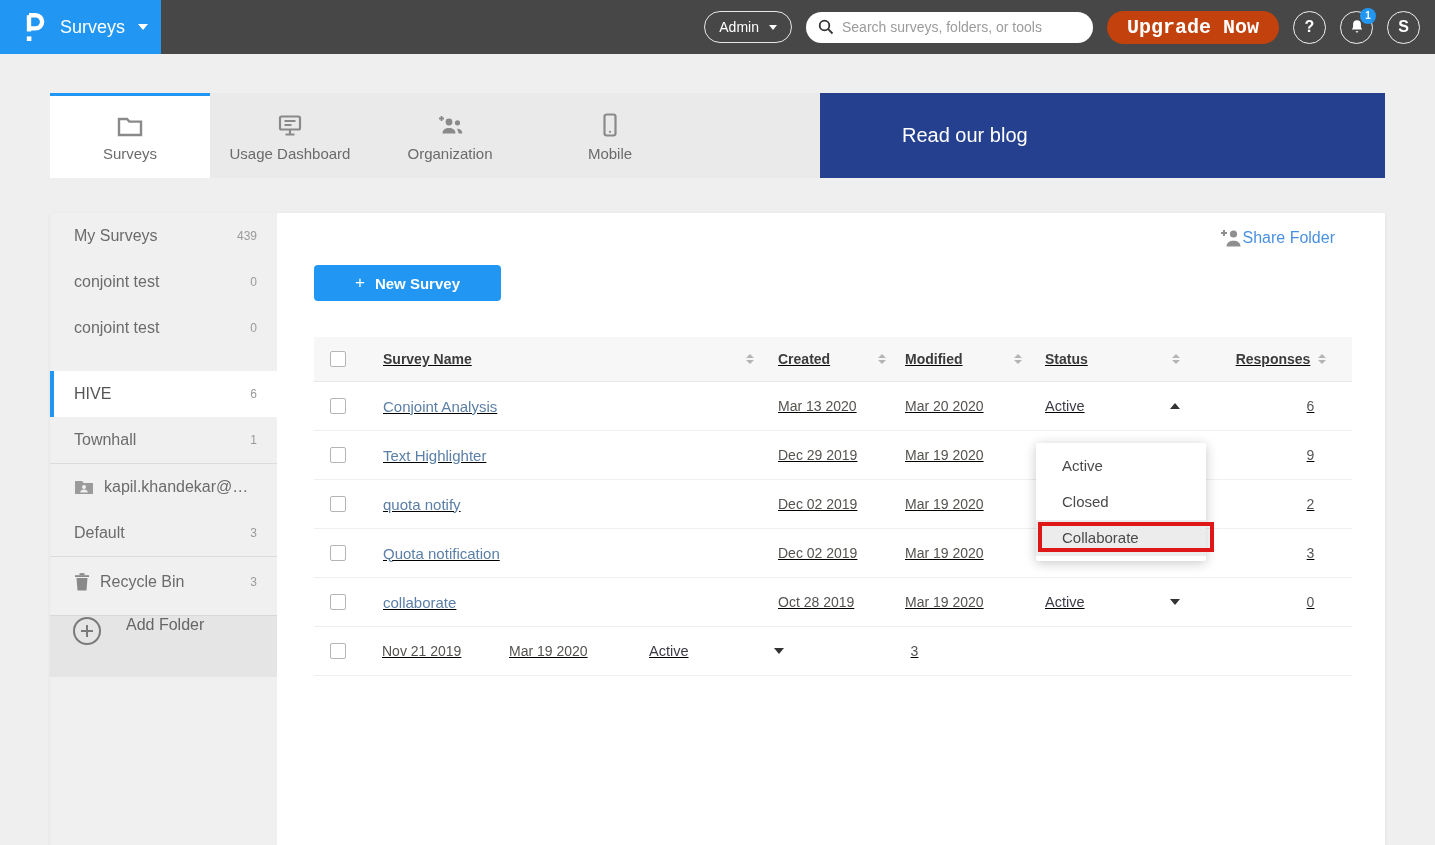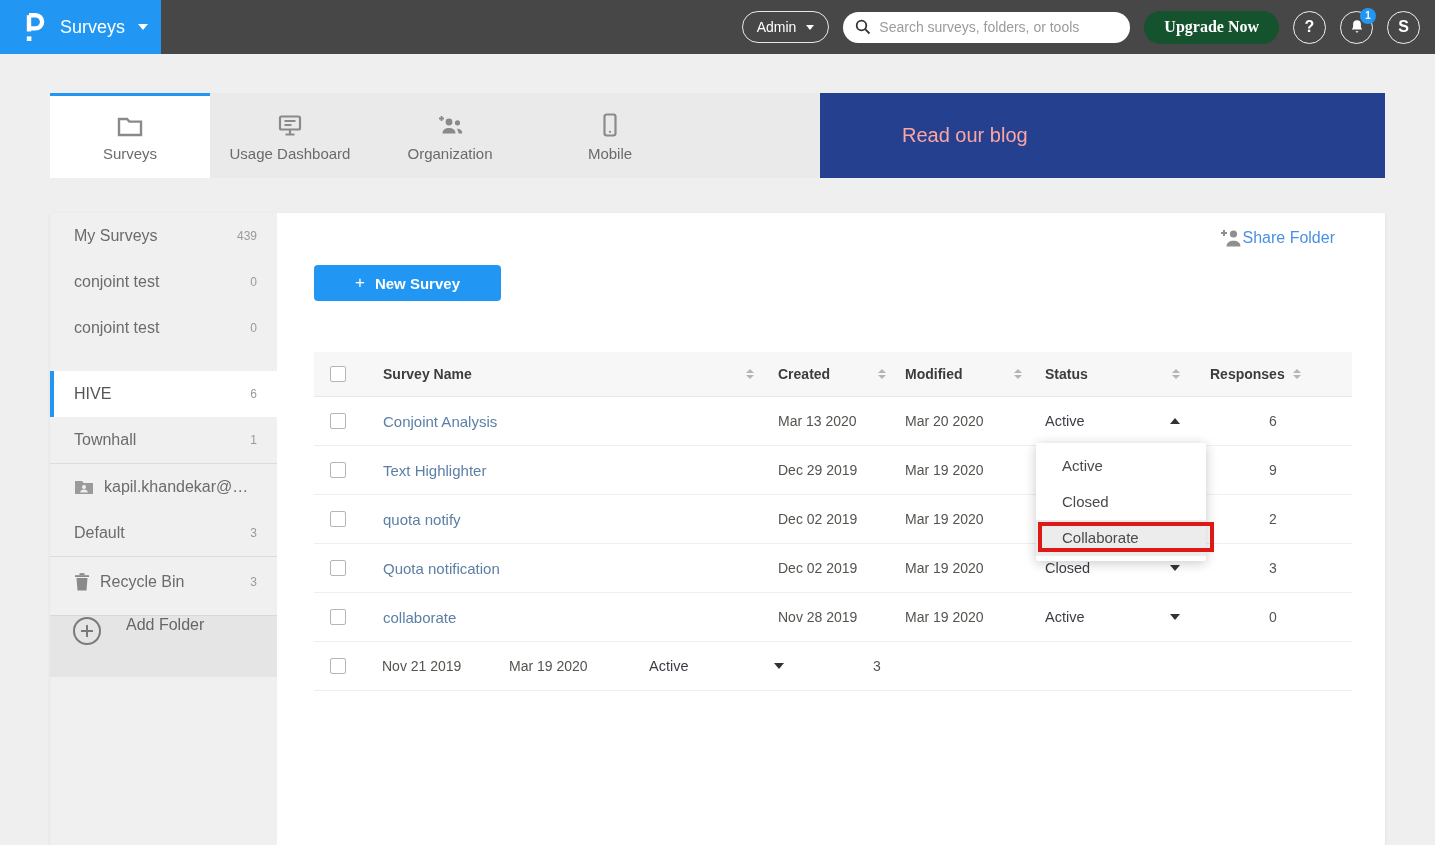--- a/index.html
+++ b/index.html
@@ -17,42 +17,42 @@
   .caret.small { border-left-width:4px; border-right-width:4px; border-top-width:5px; }
   .topbar-right { margin-left:auto; display:flex; align-items:center; gap:14px;
     padding-right:15px; }
   .admin-pill { height:32px; border:1px solid #e8e8e8; border-radius:16px; color:#fff;
     display:flex; align-items:center; gap:10px; padding:0 14px; font-size:14px; cursor:pointer; }
   .searchbox { width:287px; height:31px; background:#fff; border-radius:16px;
     display:flex; align-items:center; padding:0 12px; gap:8px; }
   .searchbox input { border:none; outline:none; flex:1; font-size:14px; color:#a21caf;
     font-family:"Liberation Sans", sans-serif; background:transparent; }
   .searchbox input::placeholder { color:#9b9b9b; }
-  .upgrade-btn { height:33px; background:#14532d; border:none; border-radius:17px;
-    color:#fff; font-weight:bold; font-size:16px; padding:0 20px; cursor:pointer;
-    font-family:Liberation Serif, serif; }
+  .upgrade-btn { height:33px; background:#c2410c; border:none; border-radius:17px;
+    color:#fff; font-weight:bold; font-size:20px; padding:0 20px; cursor:pointer;
+    font-family:Liberation Mono, monospace; }
   .tb-circle { width:33px; height:33px; border:1.5px solid #f2f2f2; border-radius:50%;
     color:#fff; display:flex; align-items:center; justify-content:center; font-size:16px;
     font-weight:bold; cursor:pointer; position:relative; }
   .badge { position:absolute; top:-4px; right:-4px; min-width:16px; height:16px;
     background:#2196f3; border-radius:8px; color:#fff; font-size:10px; font-weight:bold;
     display:flex; align-items:center; justify-content:center; padding:0 4px; }
 
   
   .tabstrip { position:absolute; left:50px; top:93px; width:1335px; height:85px;
     display:flex; }
   .tabs { width:770px; background:#eaeaea; display:flex; }
   .tab { width:160px; display:flex; flex-direction:column; align-items:center;
     justify-content:center; gap:8px; color:#6b6b6b; font-size:15px; cursor:pointer;
     border-top:3px solid transparent; }
   .tab.active { background:#fff; border-top:3px solid #2196f3; }
   .tab .ticon { height:24px; display:flex; align-items:flex-end; }
   .tab-filler { flex:1; }
   .banner { flex:1; background:#24408e; display:flex; align-items:center;
-    color:#fca5a5; cursor:pointer; }
+    color:#ffffff; cursor:pointer; }
   .banner-title { font-size:20px; margin-left:82px; }
   .banner ul { margin-left:95px; list-style:disc; font-size:13.5px; line-height:24px; }
 
   
   .card { position:absolute; left:50px; top:213px; width:1335px; height:632px;
     background:#fff; box-shadow:0 1px 3px rgba(0,0,0,.08); display:flex; }
 
   
   .sidebar { width:227px; background:#f0f0f0; flex:none; }
   .side-item { height:46px; display:flex; align-items:center; padding:0 20px;
@@ -74,35 +74,35 @@
   .share-folder { position:absolute; top:15px; right:50px; display:flex;
     align-items:center; cursor:pointer; }
   .share-folder .txt { color:#4a90e2; font-size:16px; }
   .new-survey { position:absolute; left:37px; top:52px; width:187px; height:36px;
     background:#2196f3; border:none; border-radius:4px; color:#fff; font-size:15px;
     font-weight:bold; cursor:pointer; display:flex; align-items:center;
     justify-content:center; gap:10px; font-family:"Liberation Sans", sans-serif; }
   .new-survey .plus { font-size:17px; font-weight:normal; }
 
   
-  .table { position:absolute; left:37px; top:139px; width:1038px; }
+  .table { position:absolute; left:37px; top:124px; width:1038px;text-decoration:underline; }
   .trow { display:flex; align-items:center; height:49px; border-bottom:1px solid #f0efef; }
   .thead { height:45px; background:#f7f7f7; border-bottom:1px solid #e8e8e8;
     font-weight:bold; color:#3c3c3c; font-size:14px; }
   .c-check { width:54px; padding-left:16px; flex:none; display:flex; align-items:center; }
   .c-name  { width:396px; padding-left:15px; padding-right:10px; flex:none;
     display:flex; align-items:center; justify-content:space-between; }
   .c-created  { width:130px; padding-left:14px; padding-right:8px; flex:none;
     display:flex; align-items:center; justify-content:space-between; }
   .c-modified { width:136px; padding-left:11px; padding-right:8px; flex:none;
     display:flex; align-items:center; justify-content:space-between; }
   .c-status   { width:164px; padding-left:15px; padding-right:14px; flex:none;
     display:flex; align-items:center; justify-content:space-between; }
   .c-resp     { width:158px; padding-left:16px; flex:none; display:flex;
-    align-items:center; gap:8px; }
+    align-items:center; gap:8px;justify-content:center; }
   .chk { appearance:none; width:16px; height:16px; border:1px solid #b5b5b5;
     border-radius:2px; background:#fff; cursor:pointer; }
   .sort { display:flex; flex-direction:column; gap:2px; cursor:pointer; }
   .sort i { width:0; height:0; border-left:4px solid transparent;
     border-right:4px solid transparent; display:block; }
   .sort .up { border-bottom:4px solid #b5b5b5; }
   .sort .dn { border-top:4px solid #b5b5b5; }
   .name-link { color:#5b7fa6; font-size:15px; cursor:pointer; }
   .datetxt { color:#56534f; font-size:14px; }
   .status-txt { color:#3c3c46; font-size:14.5px; }
@@ -434,21 +434,21 @@
       </div>
 
       <div class="trow">
         <div class="c-check">
             <input type="checkbox" class="chk" style="">
           </div>
         <div class="c-name">
             <span class="name-link">collaborate</span>
           </div>
         <div class="c-created">
-            <span class="datetxt">Nov 28 2019</span>
+            <span class="datetxt">Oct 28 2019</span>
           </div>
         <div class="c-modified">
             <span class="datetxt">Mar 19 2020</span>
           </div>
         <div class="c-status">
           <span class="status-txt">Active</span>
           <span class="st-caret-dn"></span>
         </div>
         <div class="c-resp">
             <span class="resp-num">0</span>

